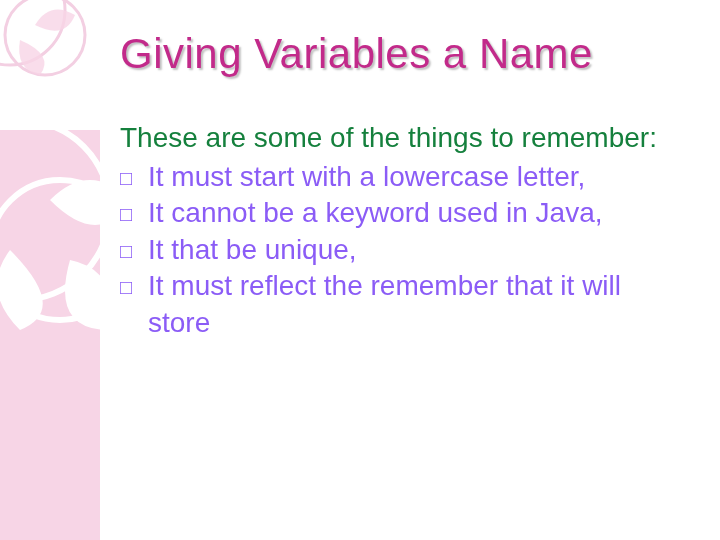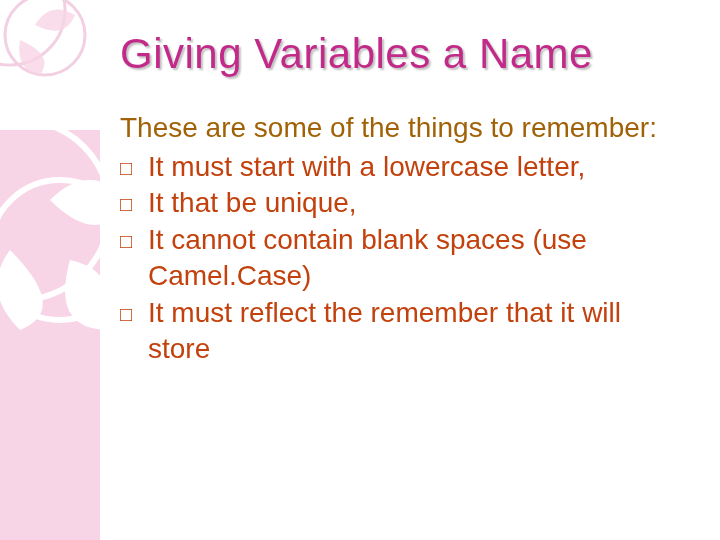--- a/index.html
+++ b/index.html
@@ -40,38 +40,38 @@
     top: 0;
     right: 0;
     bottom: 0;
     padding: 30px 40px 40px 120px;
     box-sizing: border-box;
   }
   .title {
     font-size: 42px;
     color: #c22a8a;
     text-shadow: 2px 2px 2px rgba(0,0,0,0.25);
-    margin: 0 0 32px 0;
+    margin: 0 0 42px 0;
     font-weight: 400;
     letter-spacing: 0.5px;
   }
   .intro {
     font-size: 28px;
-    color: #a16207;
+    color: #15803d;
     margin: 0 0 4px 0;
     line-height: 1.25;
   }
   .bullets {
     list-style: none;
     padding: 0;
     margin: 0;
   }
   .bullets li {
     font-size: 28px;
-    color: #c2410c;
+    color: #8b5cf6;
     line-height: 1.3;
     padding-left: 28px;
     text-indent: -28px;
   }
   .bullets li::before {
     content: "\25A1";
     font-size: 20px;
     display: inline-block;
     width: 28px;
     text-indent: 0;
@@ -98,17 +98,17 @@
     <path d="M70 150 q-30 40 10 80 q50 -20 -10 -80" fill="#ffffff"></path>
     <path d="M130 160 q50 10 40 70 q-60 0 -40 -70" fill="#ffffff"></path>
   </svg>
 </div>
 
 <div class="slide">
   <h1 class="title">Giving Variables a Name</h1>
   <p class="intro">These are some of the things to remember:</p>
   <ul class="bullets">
     <li>It must start with a lowercase letter,</li>
+    <li>It cannot be a keyword used in Java,</li>
     <li>It that be unique,</li>
-    <li>It cannot contain blank spaces (use Camel.Case)</li>
     <li>It must reflect the remember that it will store</li>
   </ul>
 </div>
 
 </body></html>

